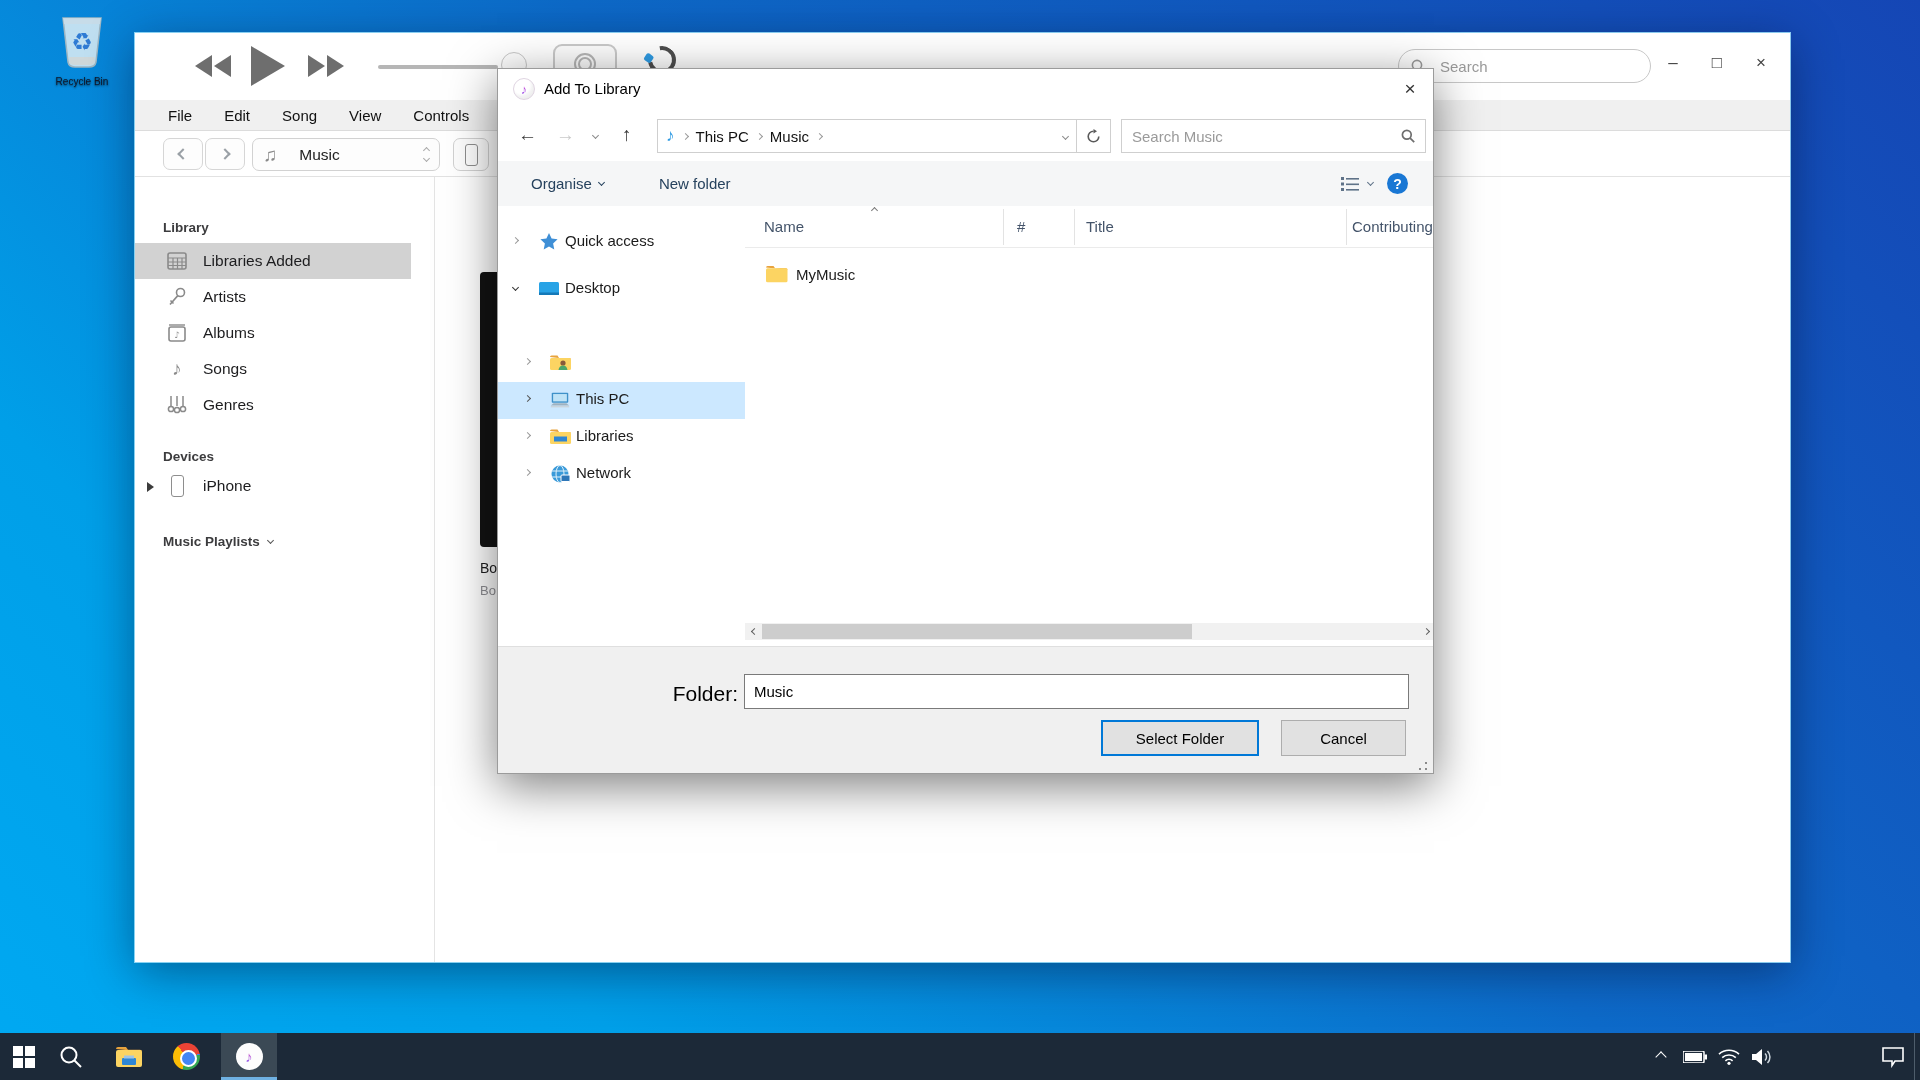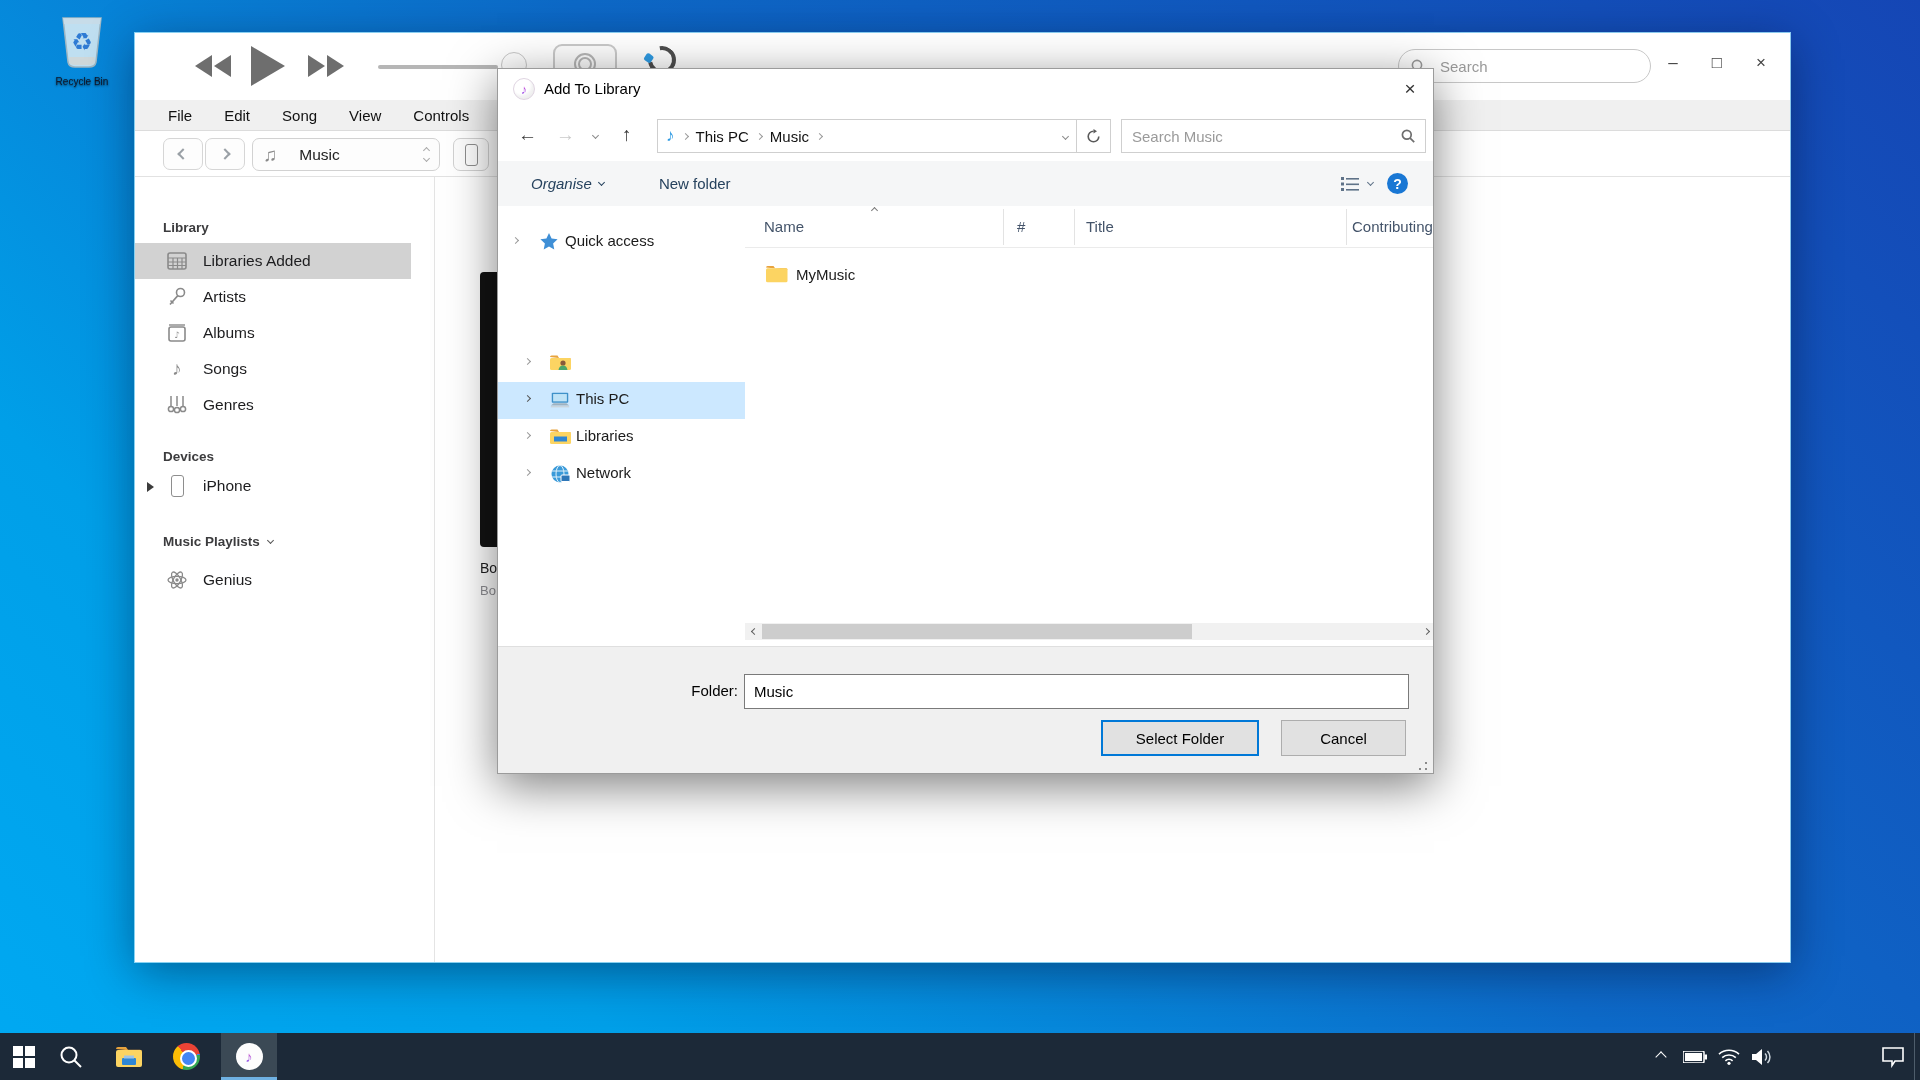--- a/index.html
+++ b/index.html
@@ -92,21 +92,21 @@
   .sort-caret { position:absolute; left:127px; top:2px; }
 
   .file-row { left:247px; top:188px; width:690px; height:37px; }
   .file-row .flbl { position:absolute; left:51px; top:9px; font-size:15px; color:#1b1b1b; }
 
   .hscroll { left:247px; top:554px; width:690px; height:17px; background:#f1f1f1; }
   .hs-arrow { position:absolute; top:0; width:18px; height:17px; display:flex; align-items:center; justify-content:center; color:#5e5e5e; font-size:11px; }
   .hs-thumb { position:absolute; left:17px; top:1px; width:430px; height:15px; background:#cdcdcd; }
 
   .dlg-footer { left:0; top:577px; width:100%; height:129px; background:#f0f0f0; border-top:1px solid #dfdfdf; }
-  .folder-label { position:absolute; left:130px; top:35px; width:110px; text-align:right; font-size:15px; color:#000; }
+  .folder-label { position:absolute; left:130px; top:35px; width:110px; text-align:right; font-size:21px; color:#000; }
   .folder-input { position:absolute; left:246px; top:27px; width:665px; height:35px; border:1px solid #7a7a7a; background:#fff; font-size:15px; padding:0 9px; font-family:inherit; color:#000; }
   .btn { position:absolute; top:73px; height:36px; background:#e1e1e1; font-size:15px; color:#000; display:flex; align-items:center; justify-content:center; font-family:inherit; }
   .btn-primary { left:603px; width:158px; border:2px solid #0078d7; }
   .btn-normal { left:783px; width:125px; border:1px solid #adadad; }
   .grip { position:absolute; right:5px; bottom:4px; width:13px; height:13px;
     background:radial-gradient(circle 1.5px at 11px 11px,#8a8a8a 95%,transparent),radial-gradient(circle 1.5px at 11px 5px,#8a8a8a 95%,transparent),radial-gradient(circle 1.5px at 5px 11px,#8a8a8a 95%,transparent); }
 
   
   .taskbar { left:0; top:1033px; width:1920px; height:47px; background:#1c2938; display:flex; align-items:center; z-index:50; }
   .tb-btn { width:47px; height:47px; display:flex; align-items:center; justify-content:center; }
@@ -252,33 +252,20 @@
       <span class="ic">
           <div class="phone-outline"></div>
         </span>
       <span class="lbl">iPhone</span>
     </div>
 
     <div class="sb-header" style="top:357px;display:flex;align-items:center;gap:8px;">
       <span>Music Playlists</span>
         <span class="chev sm down" style="border-color:#555;margin-top:-3px;"></span>
     </div>
-    <div class="sb-item" style="top:385px;">
-      <span class="ic">
-        <svg width="22" height="22" viewBox="0 0 22 22">
-            <g fill="none" stroke="#8a8a8a" stroke-width="1.3">
-              <ellipse cx="11" cy="11" rx="9" ry="3.6"></ellipse>
-              <ellipse cx="11" cy="11" rx="9" ry="3.6" transform="rotate(60 11 11)"></ellipse>
-              <ellipse cx="11" cy="11" rx="9" ry="3.6" transform="rotate(120 11 11)"></ellipse>
-            </g>
-            <circle cx="11" cy="11" r="1.7" fill="#8a8a8a"></circle>
-          </svg>
-      </span>
-      <span class="lbl">Genius</span>
-    </div>
   </div>
 
   <div class="abs album-card">
     <div class="album-cover"></div>
     <div class="album-title">Bo</div>
     <div class="album-artist">Bo</div>
   </div>
 </div>
 
 <div class="abs dialog">
@@ -317,21 +304,21 @@
     <div class="abs dlg-search">
       <span>Search Music</span>
       <svg style="margin-left:auto;" width="14" height="14" viewBox="0 0 14 14">
         <circle cx="5.8" cy="5.8" r="4.4" fill="none" stroke="#6e6e6e" stroke-width="1.7"></circle>
           <line x1="9.1" y1="9.1" x2="13.2" y2="13.2" stroke="#6e6e6e" stroke-width="1.7"></line>
       </svg>
     </div>
   </div>
 
   <div class="abs dlg-toolbar">
-    <div class="tb-cmd" style="margin-left:33px;font-style:italic;">
+    <div class="tb-cmd" style="margin-left:33px;">
       <span>Organise</span>
         <span class="chev sm down" style="border-color:#26425e;margin-top:-3px;"></span>
     </div>
     <div class="tb-cmd" style="margin-left:55px;">
       <span>New folder</span>
     </div>
     <div style="margin-left:auto;display:flex;align-items:center;gap:14px;margin-right:25px;">
       <div class="row" style="gap:8px;">
         <svg width="20" height="18" viewBox="0 0 20 18">
           <g fill="#5f7288">
@@ -350,20 +337,28 @@
   </div>
 
   <div class="abs tree">
     <div class="tree-row lvl0" style="top:18px;">
       <span class="tchev chev sm right" style="border-color:#999;"></span>
       <svg class="ticon" viewBox="0 0 22 22">
         <path d="M11 2l2.6 5.6 6 .7-4.5 4.2 1.2 6-5.3-3-5.3 3 1.2-6L2.4 8.3l6-.7z" fill="#3f8fd6"></path>
       </svg>
       <span class="tlbl">Quick access</span>
     </div>
+    <div class="tree-row lvl0" style="top:65px;">
+      <span class="tchev chev sm down" style="border-color:#333;"></span>
+      <svg class="ticon" viewBox="0 0 22 22">
+        <rect x="1" y="4" width="20" height="13" rx="1.5" fill="#28a3e6"></rect>
+          <rect x="1" y="14.5" width="20" height="2.5" fill="#1479b8"></rect>
+      </svg>
+      <span class="tlbl">Desktop</span>
+    </div>
     <div class="tree-row lvl1" style="top:139px;">
       <span class="tchev chev sm right" style="border-color:#999;"></span>
       <svg class="ticon" viewBox="0 0 22 22">
         <path d="M1 5a1.5 1.5 0 0 1 1.5-1.5h6L10 6h10.5A1.5 1.5 0 0 1 22 7.5" fill="#e8a33d"></path>
           <rect x="1" y="6" width="21" height="12" rx="1.5" fill="#fcd462"></rect>
         <circle cx="14" cy="11" r="2.6" fill="#8a5a3a"></circle>
           <path d="M9.5 18c.4-3 2.3-4.4 4.5-4.4s4.1 1.4 4.5 4.4z" fill="#4ca66a"></path>
       </svg>
       <span class="tlbl"></span>
     </div>

